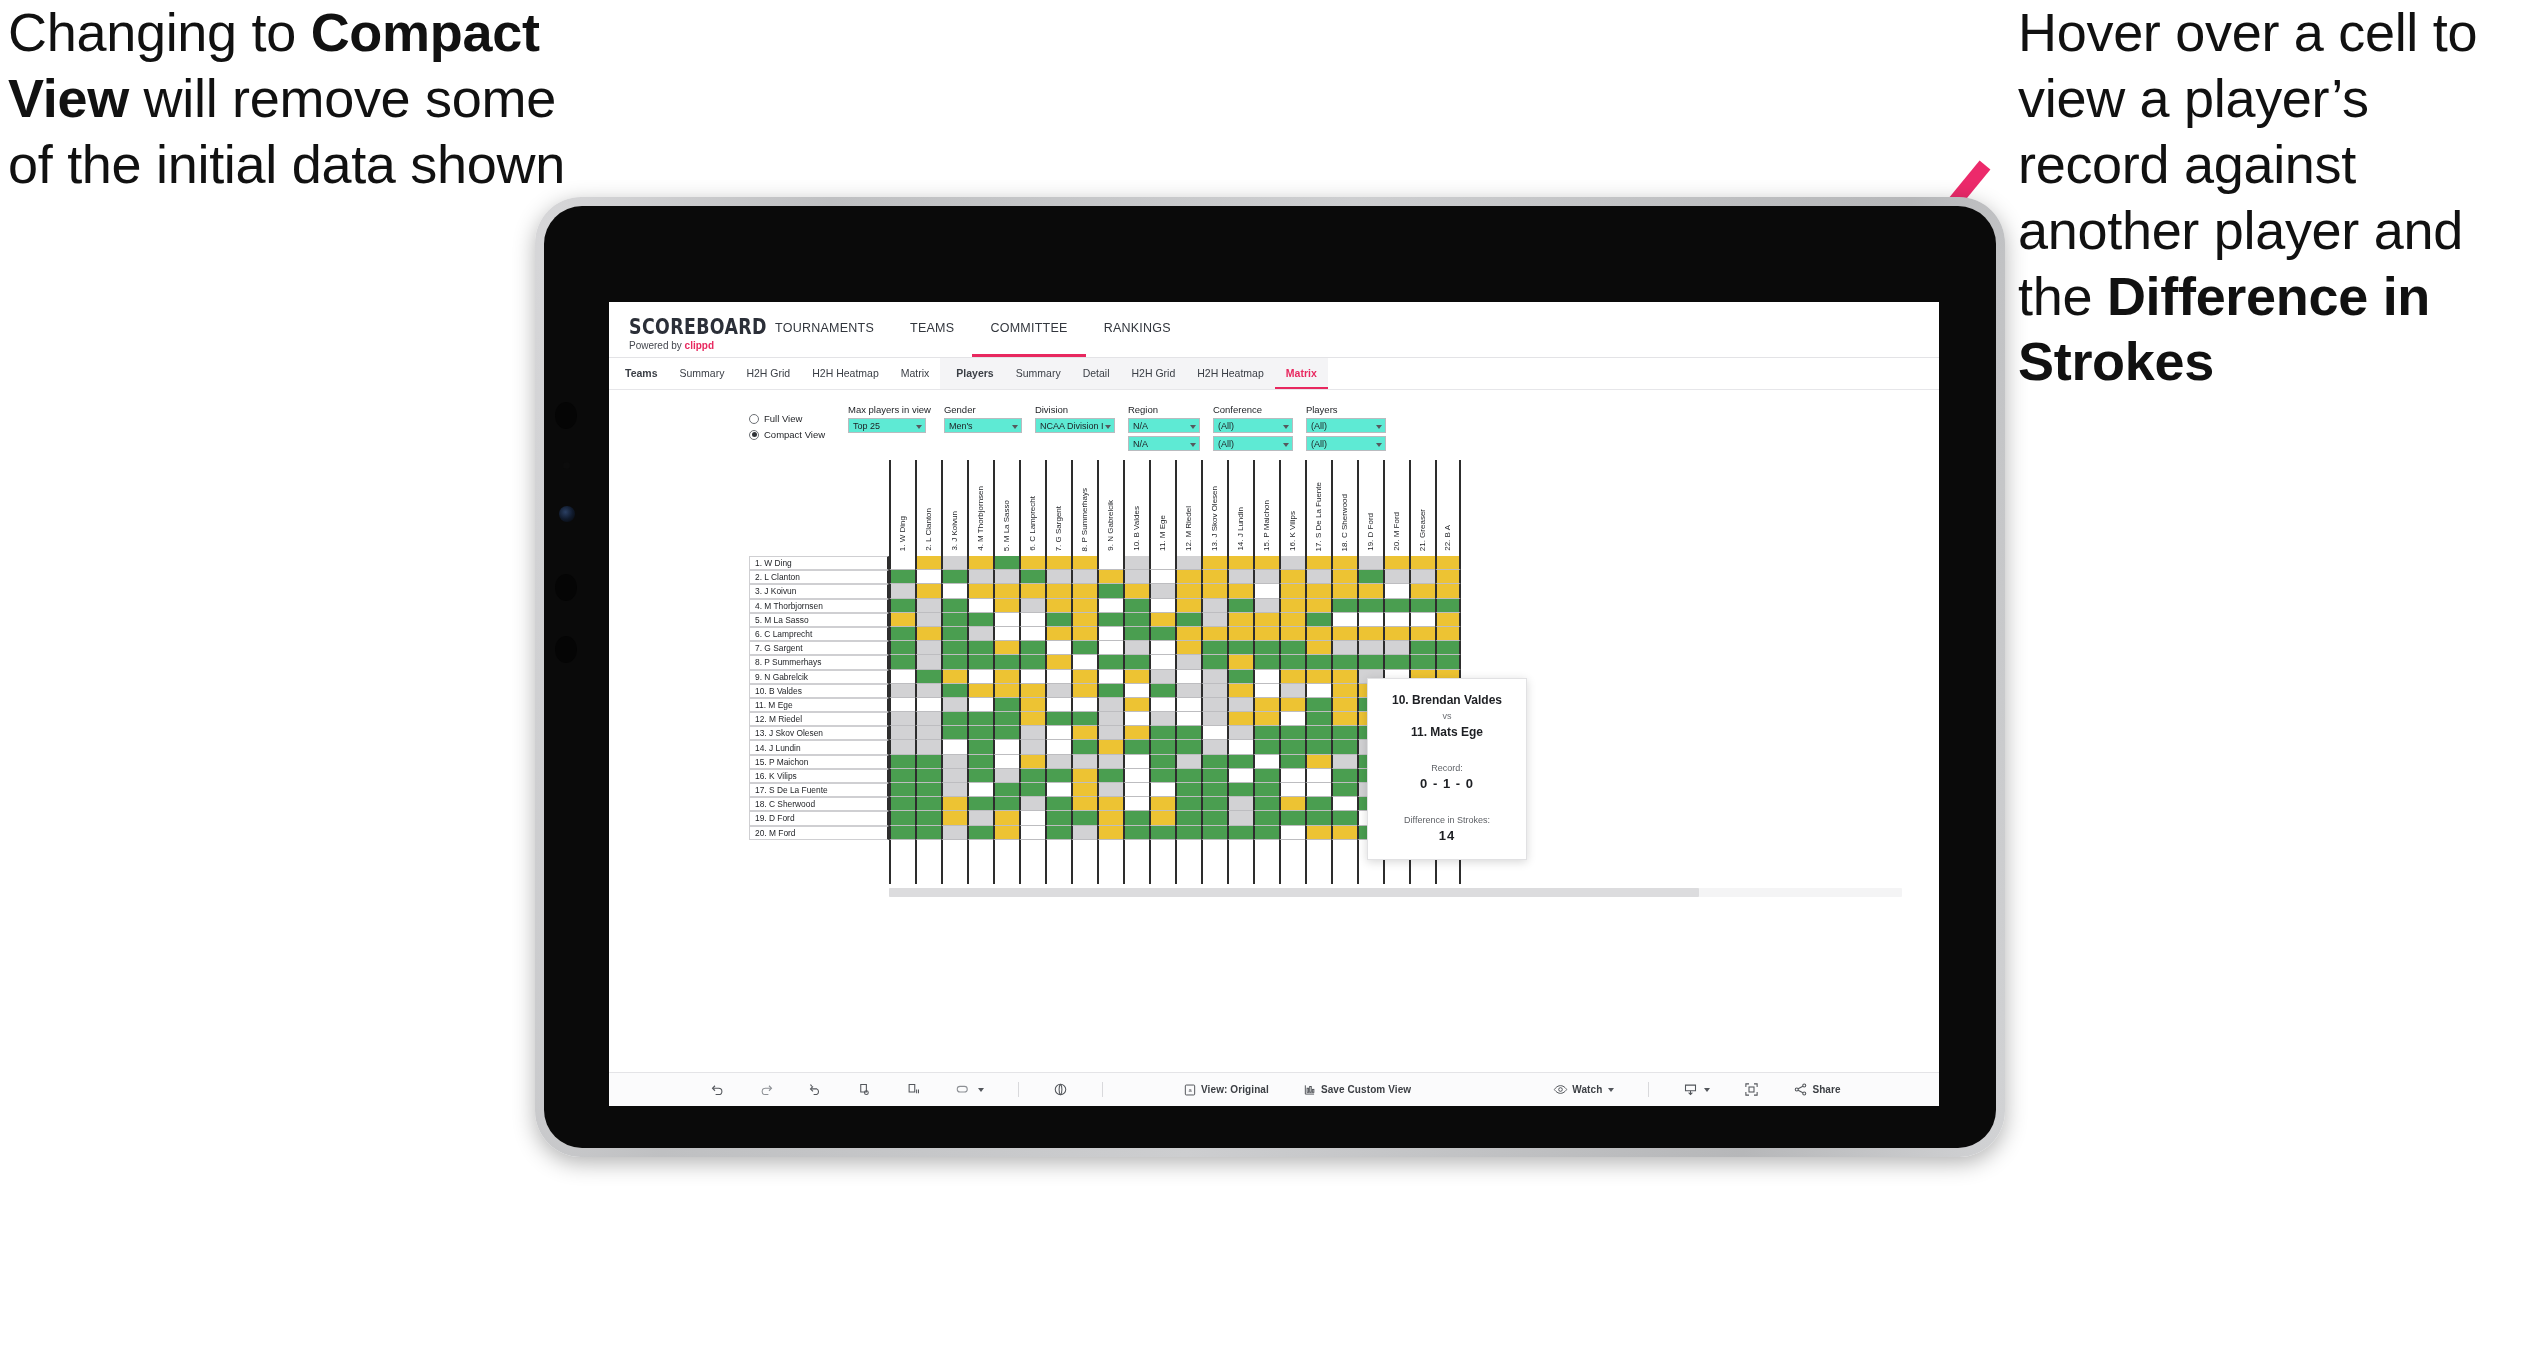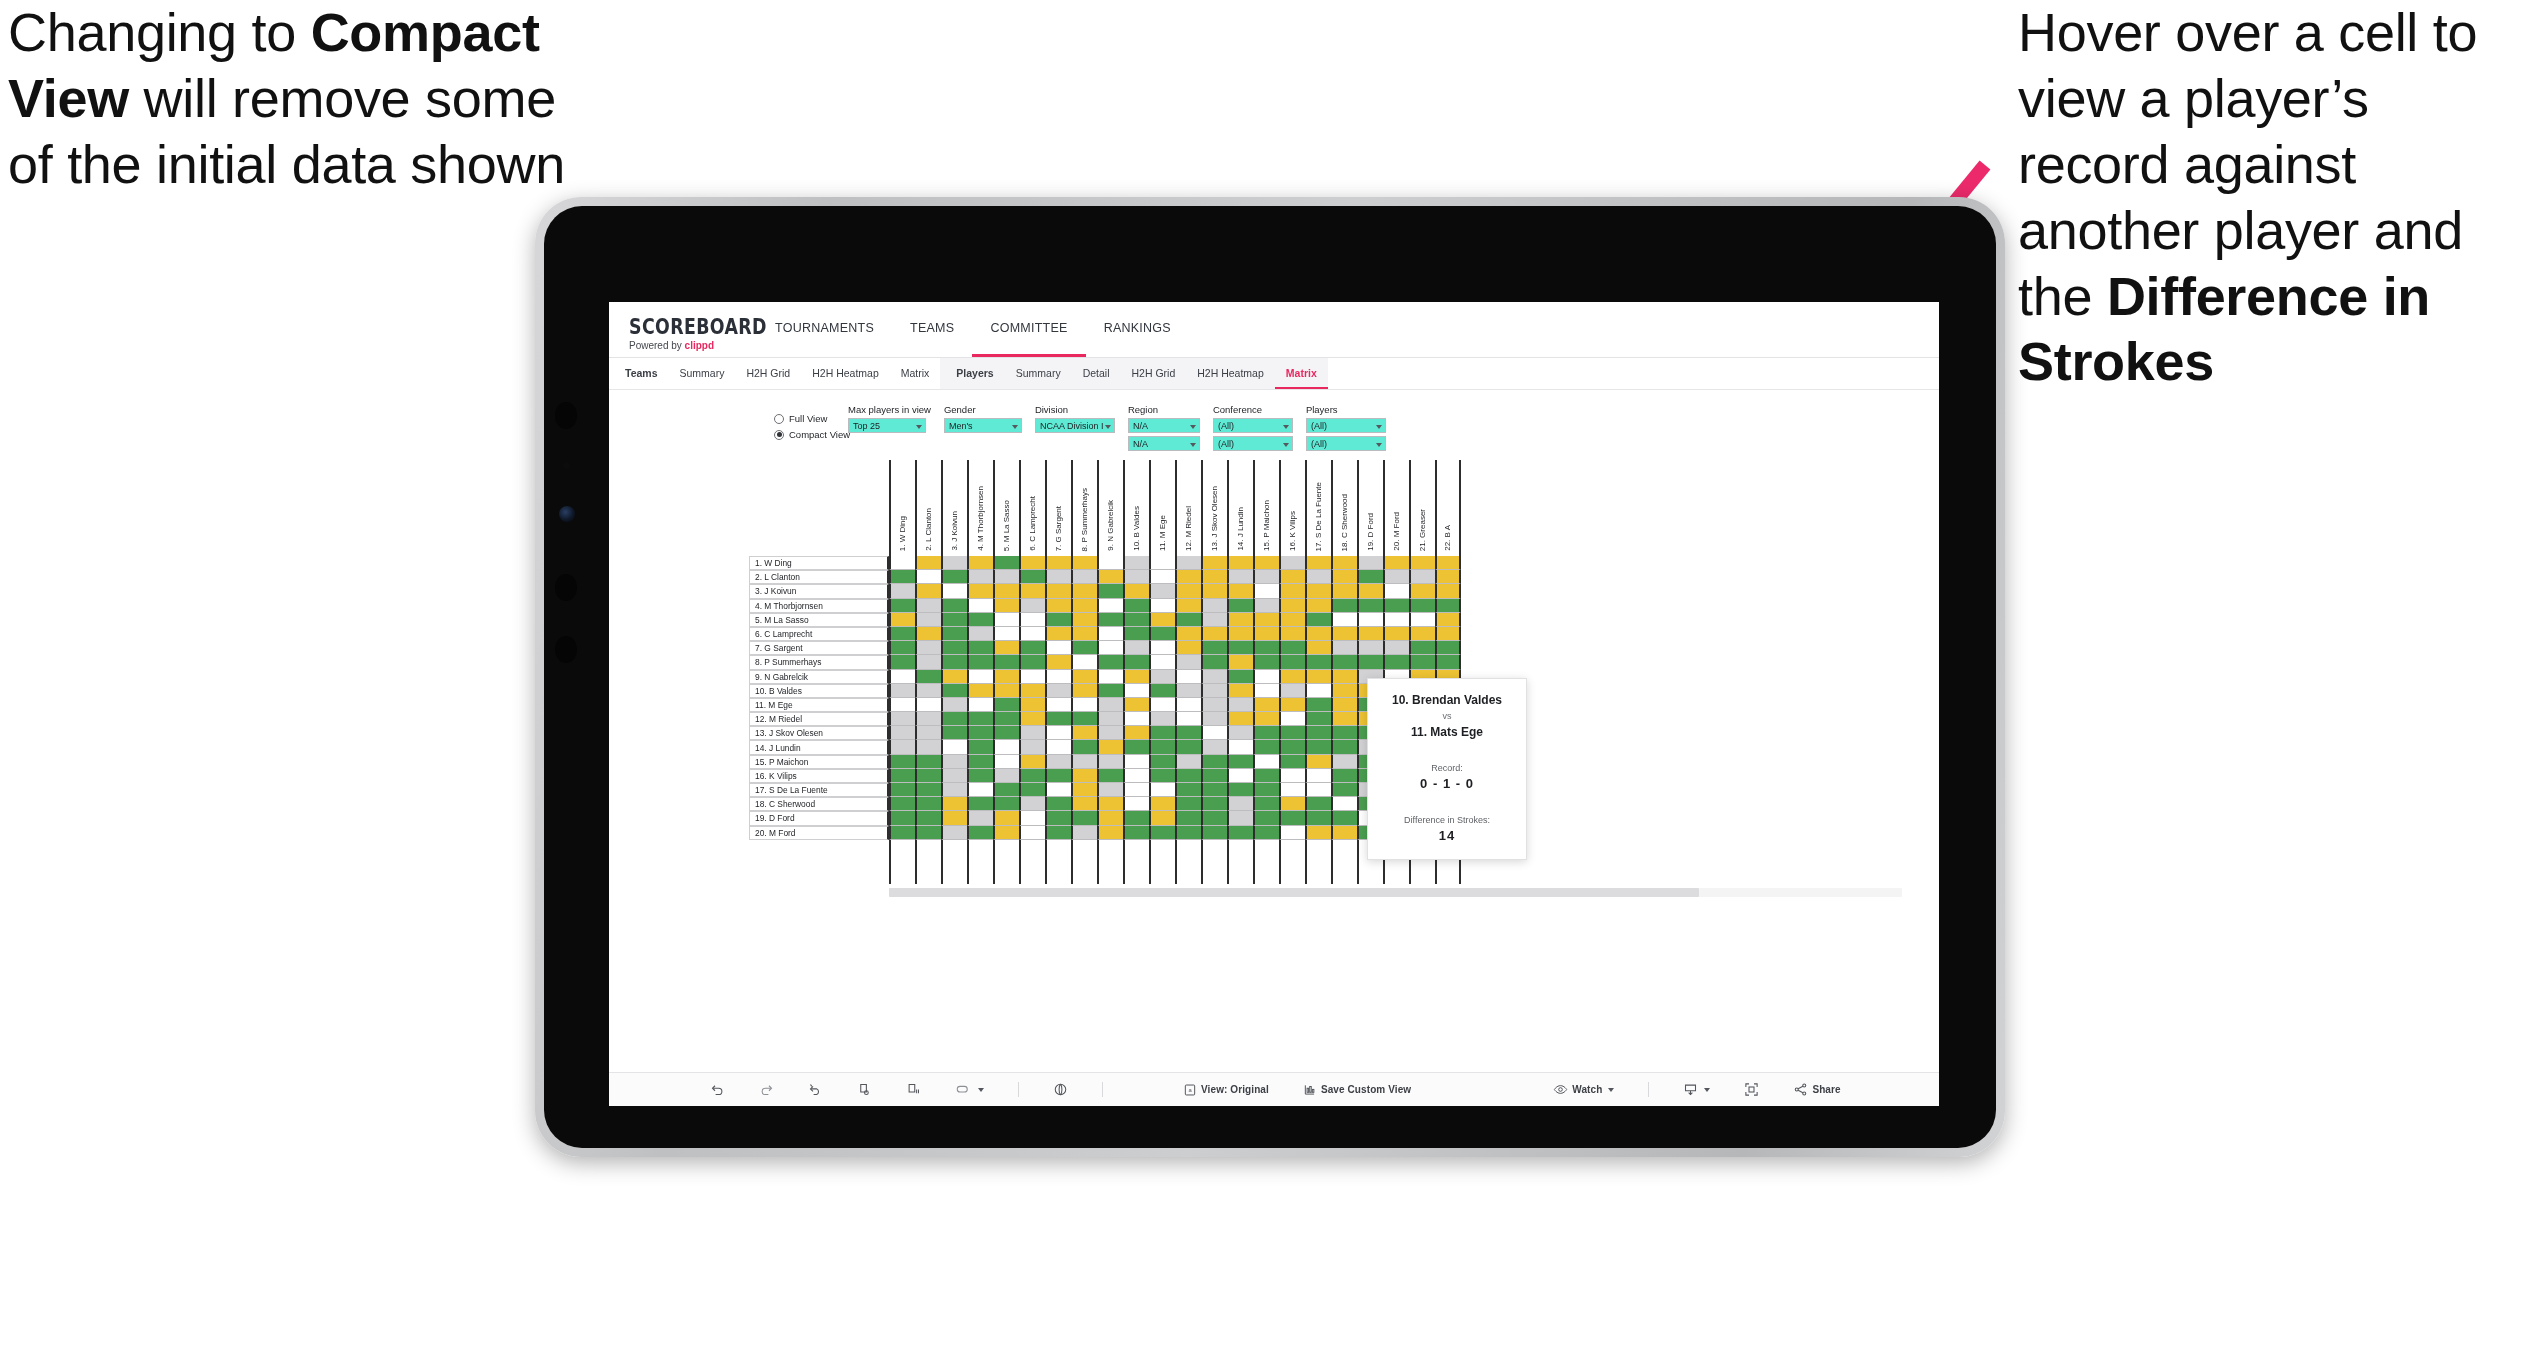--- a/index.html
+++ b/index.html
@@ -99,21 +99,21 @@
   
   #canvas { position: relative; height: 682px; background: #ffffff; padding: 6px 0 0 0; }
 
   
   #filters {
     display: flex; align-items: flex-start;
     padding: 8px 0 4px 140px; gap: 13px;
     font-size: 9.5px; color: #1d1f23;
   }
   .radio-col { display: flex; flex-direction: column; gap: 5px; padding-top: 9px; width: 86px; }
-  .radio-row { display: flex; align-items: center; gap: 5px; cursor: pointer; margin-left: 25px; }
+  .radio-row { display: flex; align-items: center; gap: 5px; cursor: pointer; }
   .radio {
     width: 10px; height: 10px; border-radius: 50%;
     border: 1px solid #6d7075; background: #fff;
     display: inline-flex; align-items: center; justify-content: center; flex: none;
   }
   .radio.on::after { content: ""; width: 5px; height: 5px; border-radius: 50%; background: #303338; }
   .radio-label { font-size: 9.5px; white-space: nowrap; }
 
   .fgroup { display: flex; flex-direction: column; }
   .fgroup .flabel { font-size: 9.5px; color: #1d1f23; margin-bottom: 3px; white-space: nowrap; }

